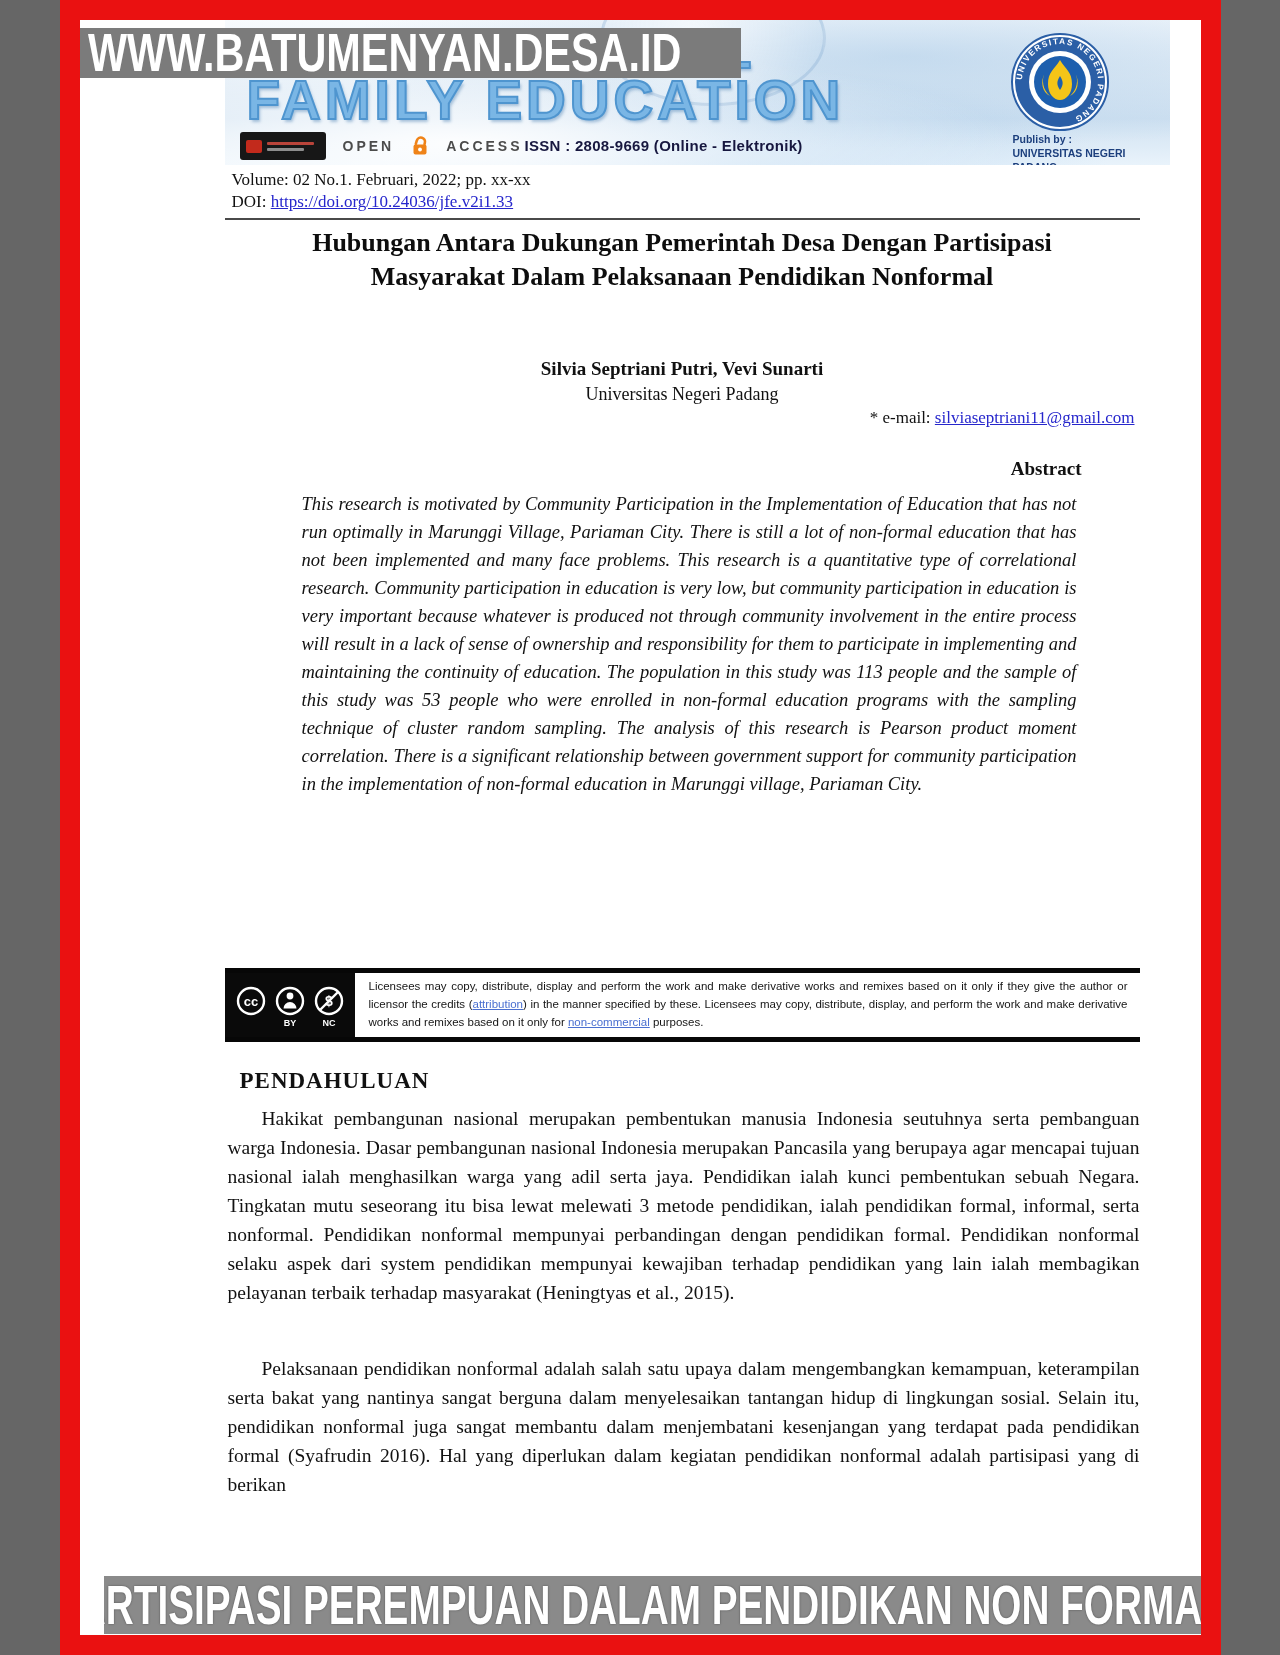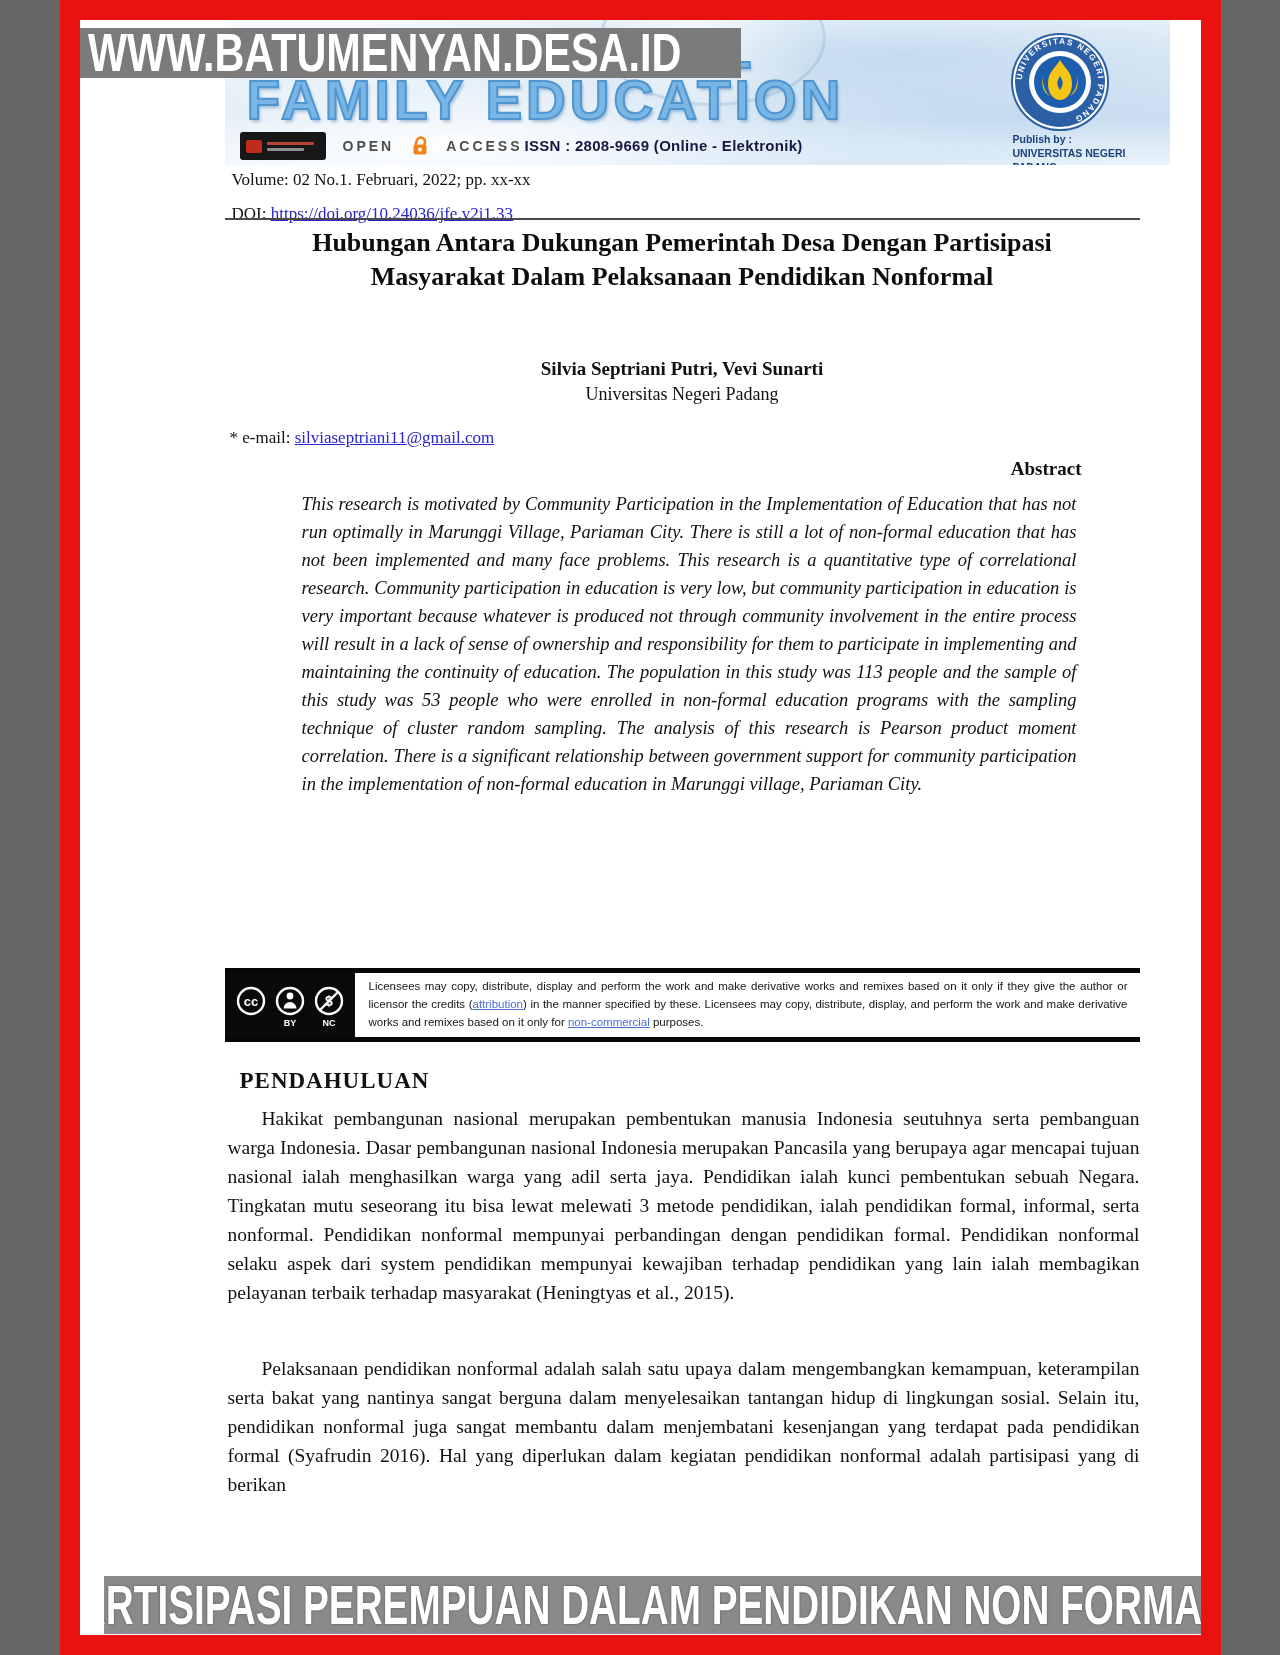--- a/index.html
+++ b/index.html
@@ -43,31 +43,31 @@
   .oa-word{font-family:"Liberation Sans",sans-serif;font-weight:bold;font-size:14px;letter-spacing:3px;
       color:#4c4c4c;}
   .issn{position:absolute;left:300px;top:117px;font-family:"Liberation Sans",sans-serif;font-weight:bold;
       font-size:15px;color:#17173f;letter-spacing:.3px;}
   .publisher{position:absolute;left:788px;top:112px;font-family:"Liberation Sans",sans-serif;
       font-weight:bold;font-size:10.5px;color:#1c3f7d;line-height:1.35;}
   .seal{position:absolute;left:785px;top:12px;}
 
   
   .volume-line{position:absolute;left:152px;top:150px;font-size:17px;}
-  .doi-line{position:absolute;left:152px;top:184px;font-size:17px;}
+  .doi-line{position:absolute;left:152px;top:172px;font-size:17px;}
   .link{color:#2626cc;text-decoration:underline;cursor:pointer;}
   .rule{position:absolute;left:145px;top:198px;width:915px;border-top:2px solid #4a4a4a;}
 
   
   .title{position:absolute;left:150px;top:206px;width:905px;text-align:center;font-weight:bold;
       font-size:26px;line-height:34px;color:#0d0d0d;}
   .title-line{display:block;}
   .authors{position:absolute;left:150px;top:338px;width:905px;text-align:center;font-weight:bold;font-size:19px;}
   .affil{position:absolute;left:150px;top:364px;width:905px;text-align:center;font-size:18px;}
-  .email-line{position:absolute;left:150px;top:408px;width:905px;text-align:left;font-size:17px;}
+  .email-line{position:absolute;left:150px;top:388px;width:905px;text-align:right;font-size:17px;}
 
   
   .abs-head{position:absolute;left:222px;top:438px;width:780px;text-align:right;font-weight:bold;font-size:19px;}
   .abstract{position:absolute;left:222px;top:470px;width:775px;font-style:italic;font-size:18.5px;
       line-height:28px;text-align:justify;}
   .keywords{position:absolute;left:222px;top:862px;width:720px;font-size:18.5px;}
   .kw-label{position:absolute;left:0;top:0;font-weight:bold;}
   .kw-text{display:block;margin-left:108px;width:600px;font-weight:bold;font-style:italic;line-height:26px;}
 
   

